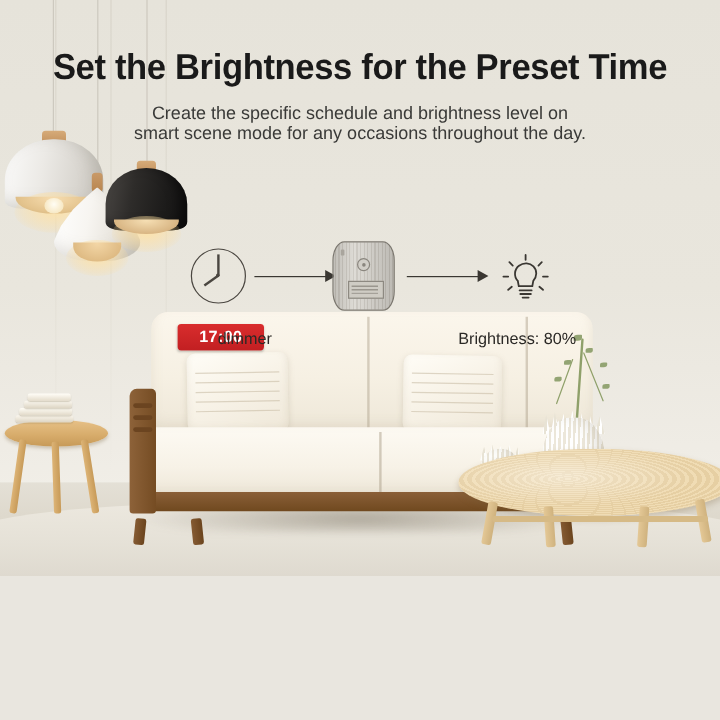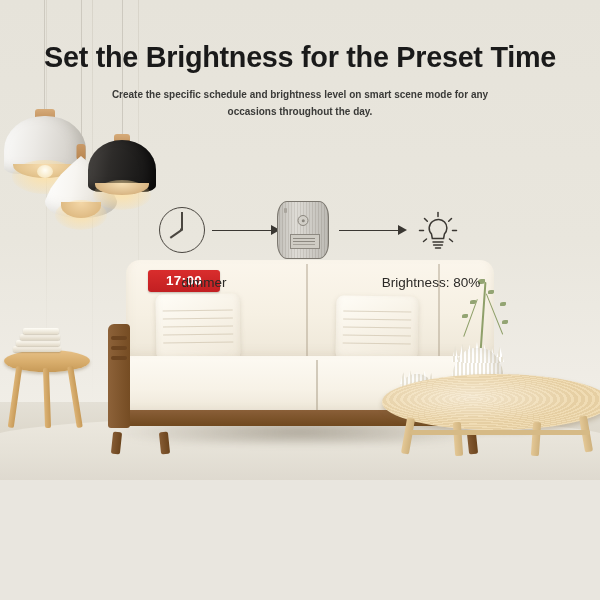--- a/index.html
+++ b/index.html
@@ -106,21 +106,21 @@
   #lamp3 .glow{left:5px;top:40px;width:58px;height:30px;}
 
   
   .title{
     position:absolute;left:0;top:40px;width:600px;text-align:center;
     font-size:30px;font-weight:bold;color:#1a1a1a;letter-spacing:-.3px;
     transform:scaleX(.96);transform-origin:50% 50%;
   }
   .subtitle{
     position:absolute;left:110px;top:86px;width:380px;text-align:center;
-    font-size:10px;line-height:17px;color:#3a3a38;font-weight:bold;
+    font-size:15px;line-height:17px;color:#3a3a38;
   }
 
   
   .diagram{position:absolute;left:0;top:195px;width:600px;height:110px;}
 
   .clock-wrap{position:absolute;left:159px;top:12px;width:48px;height:48px;}
   .clock-face{
     width:46px;height:46px;border:1.6px solid #4a4640;border-radius:50%;
     box-sizing:border-box;
   }

